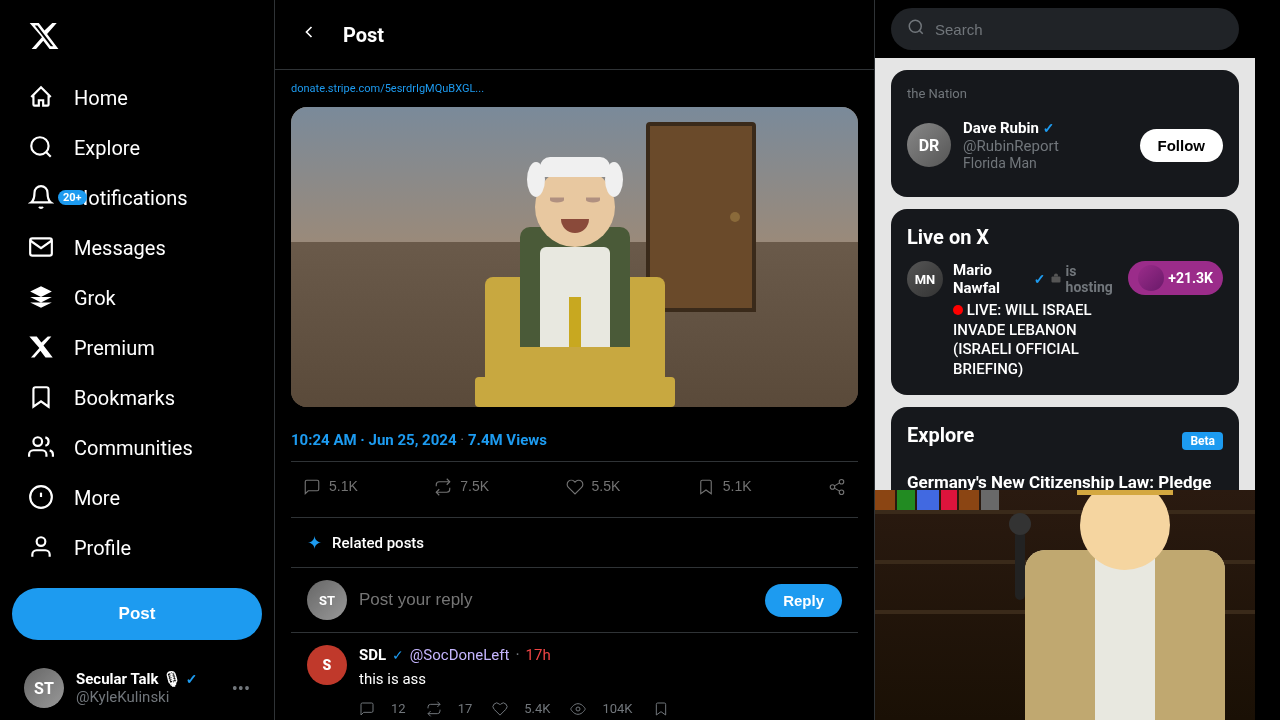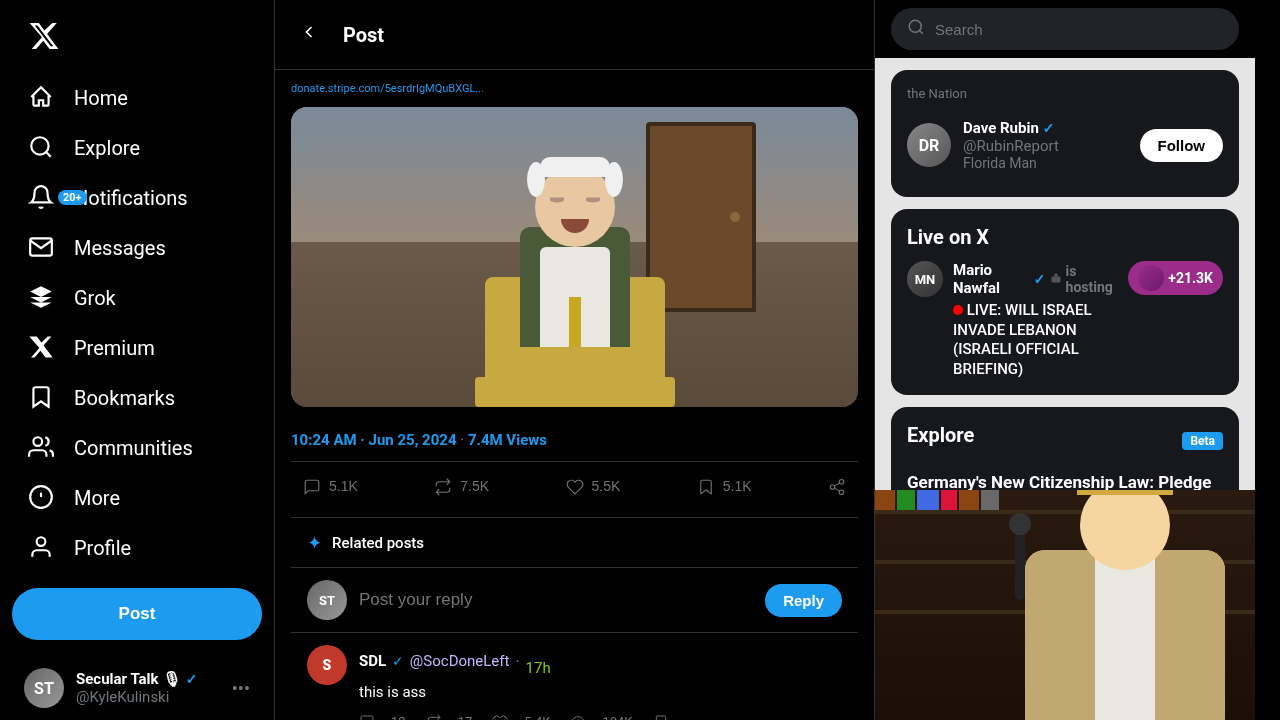--- a/index.html
+++ b/index.html
@@ -262,21 +262,21 @@
     .comment-body { flex: 1; }
     .comment-header {
       display: flex;
       align-items: center;
       gap: 6px;
       flex-wrap: wrap;
       margin-bottom: 4px;
     }
     .comment-name { font-weight: 700; font-size: 15px; }
     .comment-handle { color: #c4b5fd; font-size: 15px; }
-    .comment-time { color: #84cc16; font-size: 15px; margin-top: 14px; }
+    .comment-time { color: #ef4444; font-size: 15px; }
     .comment-text { font-size: 15px; line-height: 1.5; }
     .comment-actions {
       display: flex;
       gap: 20px;
       margin-top: 10px;
       color: #71767b;
       font-size: 13px;
     }
     .comment-action {
       display: flex;

